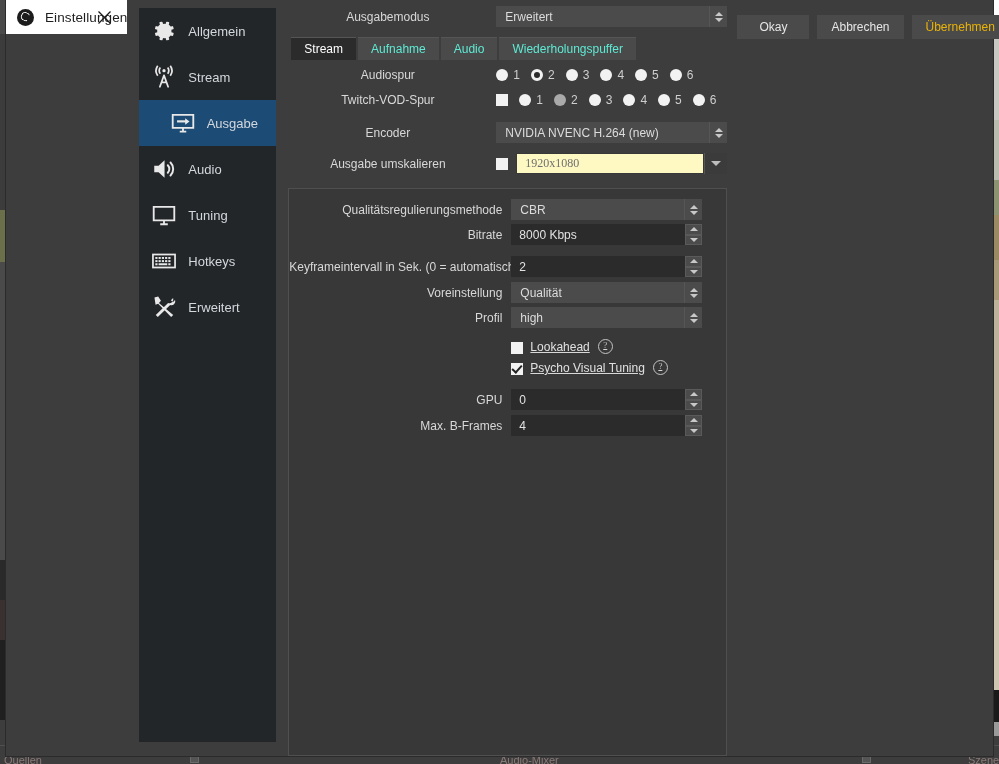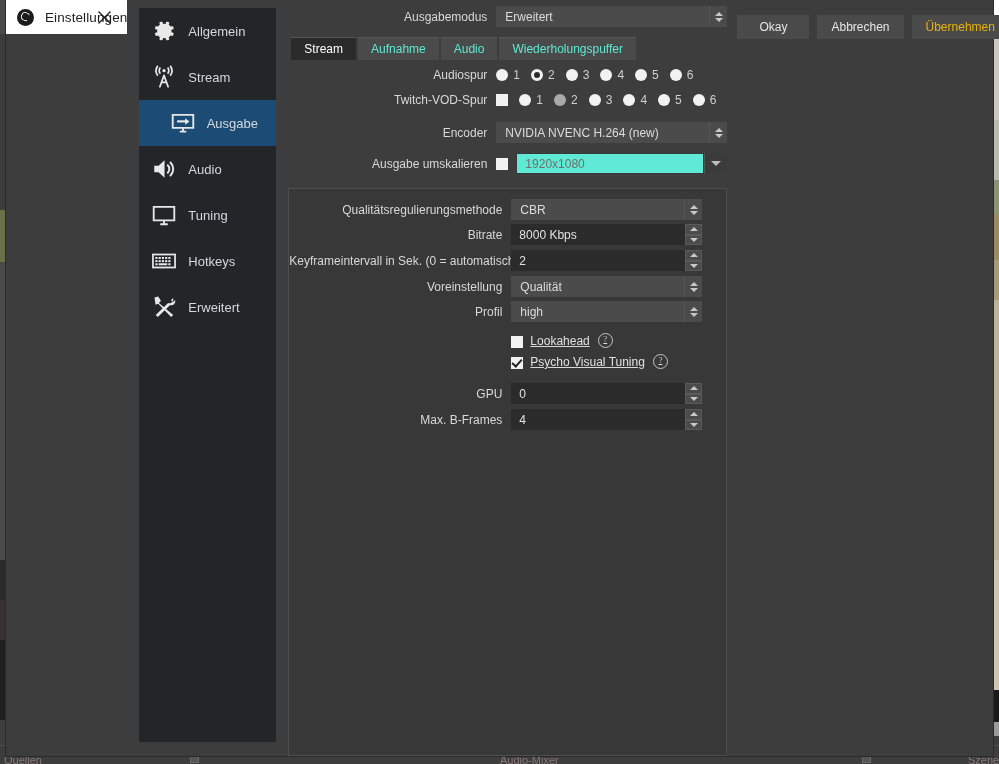--- a/index.html
+++ b/index.html
@@ -188,21 +188,21 @@
 
   .form-row {
     display: flex;
     align-items: center;
     min-height: 21px;
     margin-bottom: 4px;
   }
   .row-label {
     width: 208px;
     flex: none;
-    text-align: right;
+    text-align: center;
     padding-right: 9px;
     font-size: 12px;
     color: #d8d8d8;
     box-sizing: border-box;
     white-space: nowrap;
   }
 
   
   .combo {
     flex: 1;
@@ -215,21 +215,21 @@
     box-sizing: border-box;
     cursor: pointer;
   }
   .combo .combo-text {
     padding-left: 8px;
     font-size: 12px;
     color: #dcdcdc;
     white-space: nowrap;
     overflow: hidden;
   }
-  .combo.disabled { background: #5eead4; border-color: #383838; }
+  .combo.disabled { background: #fef9c3; border-color: #383838; font-family: Liberation Serif, serif; }
   .combo.disabled .combo-text { color: #6f6f6f; }
 
   .spin-btns {
     width: 17px; height: 21px;
     flex: none;
     background: #4b4b4b;
     border-left: 1px solid #565656;
     display: flex;
     flex-direction: column;
     align-items: center;
@@ -636,21 +636,21 @@
           <span class="panel-row-label">Qualitätsregulierungsmethode</span>
           <div class="combo">
             <span class="combo-text">CBR</span>
           </div>
           <div class="spin-btns">
             <span class="chev chev-up"></span>
             <span class="chev chev-dn"></span>
           </div>
         </div>
 
-        <div class="form-row" style="margin-bottom:5px">
+        <div class="form-row" style="margin-bottom:11px">
           <span class="panel-row-label">Bitrate</span>
           <div class="combo-dark">
             <span class="combo-text">8000 Kbps</span>
           </div>
           <div class="spin-stack">
             <span class="spin-half">
                 <span class="chev chev-up"></span>
               </span>
             <span class="spin-half">
                 <span class="chev chev-dn"></span>

